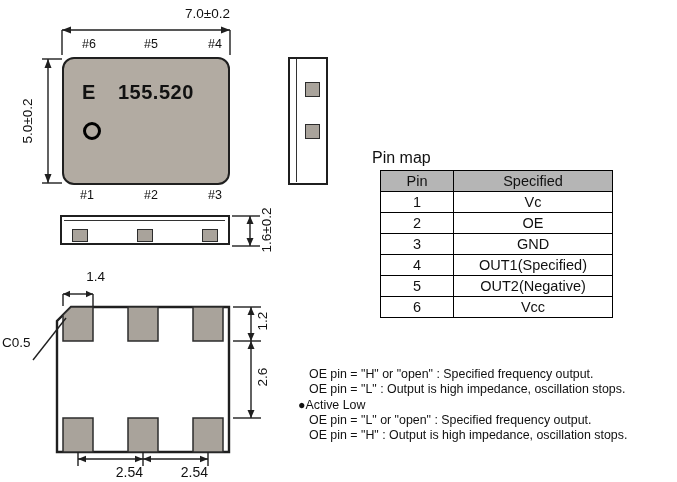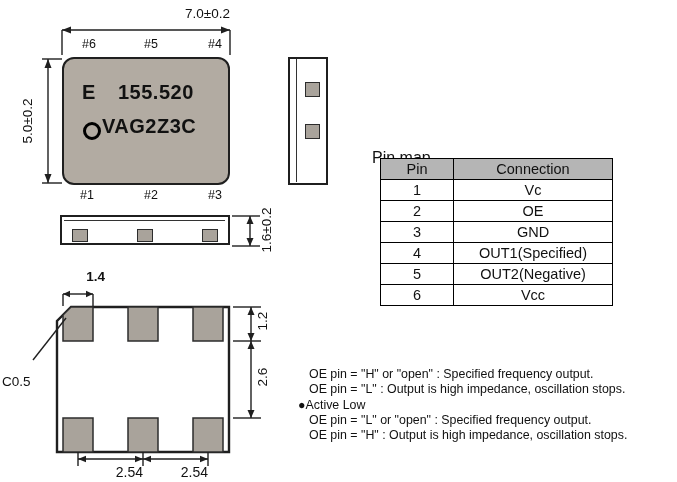--- a/index.html
+++ b/index.html
@@ -53,21 +53,20 @@
   </svg>
 
   <div class="abs pin-label center" style="left:66px;top:37px;width:30px;">#6</div>
   <div class="abs pin-label center" style="left:128px;top:37px;width:30px;">#5</div>
   <div class="abs pin-label center" style="left:192px;top:37px;width:30px;">#4</div>
 
   <div class="abs pkg-top" style="left:62px;top:57px;width:168px;height:128px;">
     <span class="marking" style="left:18px;top:22px;">E</span>
     <span class="marking" style="left:54px;top:22px;">155.520</span>
     <span class="pin1-circle" style="left:19px;top:63px;"></span>
-    <span class="marking" style="left:38px;top:56px;">VAG2Z3C</span>
   </div>
 
   <svg class="dim" style="left:38px;top:55px" width="26" height="132">
     <line x1="10" y1="4" x2="10" y2="128"></line>
     <polygon points="10,4 6.5,13 13.5,13"></polygon>
     <polygon points="10,128 6.5,119 13.5,119"></polygon>
     <line x1="4" y1="4" x2="24" y2="4"></line>
     <line x1="4" y1="128" x2="24" y2="128"></line>
   </svg>
   <div class="abs dim-label vlabel" style="left:27px;top:121px;">5.0±0.2</div>
@@ -91,40 +90,40 @@
 
   <svg class="dim" style="left:230px;top:213px" width="36" height="36">
     <line x1="2" y1="3" x2="30" y2="3"></line>
     <line x1="2" y1="33" x2="30" y2="33"></line>
     <line x1="20" y1="3" x2="20" y2="33"></line>
     <polygon points="20,3 16.5,11 23.5,11"></polygon>
     <polygon points="20,33 16.5,25 23.5,25"></polygon>
   </svg>
   <div class="abs dim-label vlabel" style="left:266px;top:230px;">1.6±0.2</div>
 
-  <div class="abs dim-label center" style="left:55px;top:269px;width:50px;font-weight:bold;">1.4</div>
+  <div class="abs dim-label center" style="left:55px;top:269px;width:50px;">1.4</div>
   <svg class="dim" style="left:55px;top:286px" width="50" height="22">
     <line x1="8" y1="8" x2="38" y2="8"></line>
     <polygon points="8,8 15,4.8 15,11.2"></polygon>
     <polygon points="38,8 31,4.8 31,11.2"></polygon>
     <line x1="8" y1="8" x2="8" y2="20"></line>
     <line x1="38" y1="8" x2="38" y2="20"></line>
   </svg>
 
   <svg class="bview" style="left:55px;top:305px" width="180" height="150">
     <polygon class="outline" points="16,2 174,2 174,147 2,147 2,16"></polygon>
     <polygon class="pad" points="16,2 38,2 38,36 8,36 8,10"></polygon>
     <rect class="pad" x="73" y="2" width="30" height="34"></rect>
     <rect class="pad" x="138" y="2" width="30" height="34"></rect>
     <rect class="pad" x="8" y="113" width="30" height="34"></rect>
     <rect class="pad" x="73" y="113" width="30" height="34"></rect>
     <rect class="pad" x="138" y="113" width="30" height="34"></rect>
   </svg>
 
-  <div class="abs dim-label" style="left:2px;top:374px;">C0.5</div>
+  <div class="abs dim-label" style="left:2px;top:335px;">C0.5</div>
   <svg class="dim" style="left:28px;top:314px" width="42" height="50">
     <line x1="5" y1="46" x2="38" y2="4"></line>
   </svg>
 
   <svg class="dim" style="left:231px;top:305px" width="34" height="118">
     <line x1="2" y1="2" x2="30" y2="2"></line>
     <line x1="2" y1="36" x2="30" y2="36"></line>
     <line x1="2" y1="113" x2="30" y2="113"></line>
     <line x1="20" y1="2" x2="20" y2="36"></line>
     <polygon points="20,2 16.5,10 23.5,10"></polygon>
@@ -145,25 +144,25 @@
     <polygon points="8,9 16,5.8 16,12.2"></polygon>
     <polygon points="73,9 65,5.8 65,12.2"></polygon>
     <polygon points="73,9 81,5.8 81,12.2"></polygon>
     <polygon points="138,9 130,5.8 130,12.2"></polygon>
   </svg>
   <div class="abs dim-label center" style="left:78px;top:464px;width:65px;font-size:14px;">2.54</div>
   <div class="abs dim-label center" style="left:143px;top:464px;width:65px;font-size:14px;">2.54</div>
 
   <div class="abs pinmap-title" style="left:372px;top:149px;">Pin map</div>
 
-  <table class="pinmap abs" style="left:380px;top:158px;">
+  <table class="pinmap abs" style="left:380px;top:170px;">
     <thead>
       <tr>
         <th class="col-pin">Pin</th>
-        <th class="col-conn">Connection</th>
+        <th class="col-conn">Specified</th>
       </tr>
     </thead>
     <tbody>
       <tr>
         <td>1</td>
         <td>Vc</td>
       </tr>
       <tr>
         <td>2</td>
         <td>OE</td>

